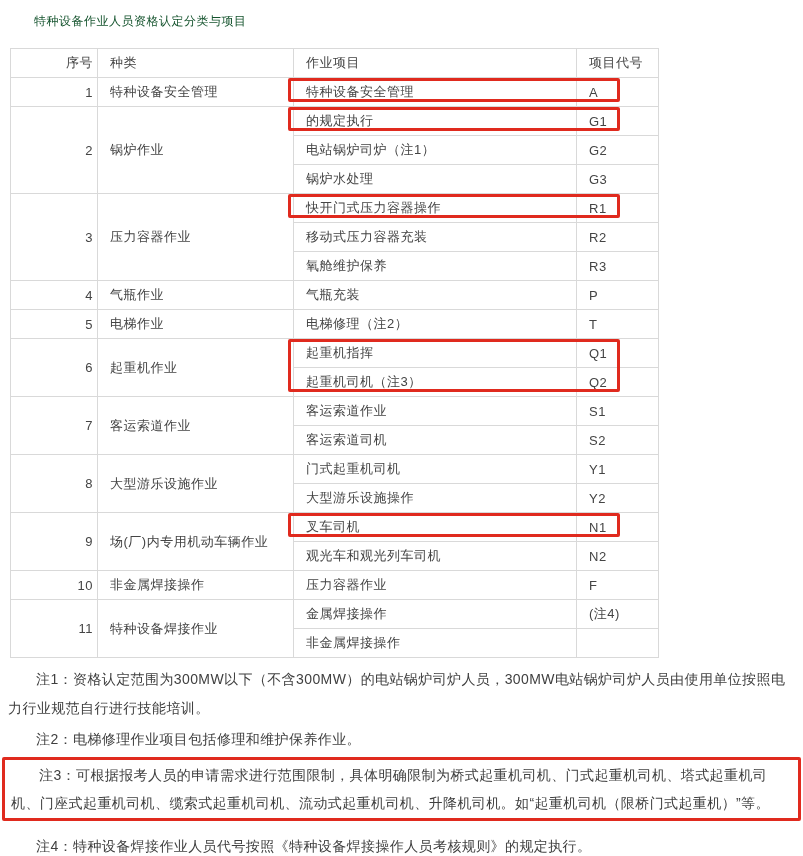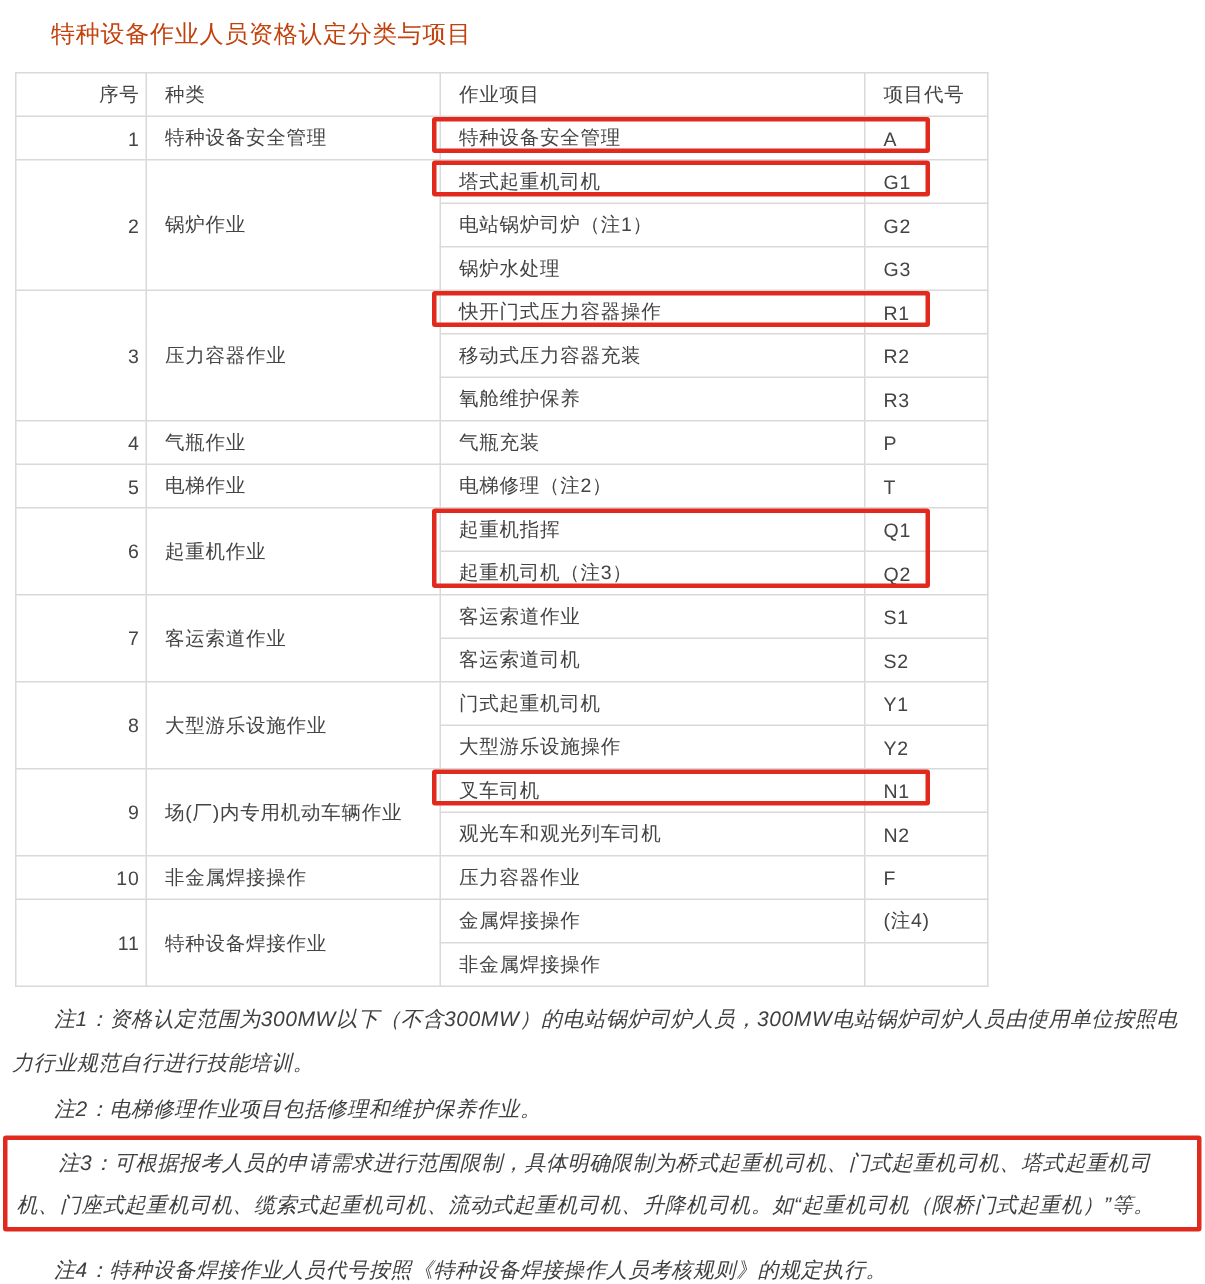--- a/index.html
+++ b/index.html
@@ -10,21 +10,21 @@
   }
   *{box-sizing:border-box;}
   html,body{margin:0;padding:0;}
   body{
     width:803px;height:856px;background:#ffffff;position:relative;
     font-family:"Liberation Sans","DejaVu Sans",sans-serif;
     color:var(--text);overflow:hidden;
   }
   .page-title{
     position:absolute;left:34px;top:13px;
-    font-size:16px;color:#c2410c;letter-spacing:.5px;white-space:nowrap;
+    font-size:12px;color:#14532d;letter-spacing:.5px;white-space:nowrap;
   }
   table.qual{
     position:absolute;left:10px;top:48px;width:648px;
     border-collapse:collapse;table-layout:fixed;
     font-size:13px;color:var(--text);
   }
   table.qual th,table.qual td{
     border:1px solid var(--border);
     height:29px;padding:0 4px 0 12px;
     font-weight:normal;text-align:left;vertical-align:middle;
@@ -35,21 +35,21 @@
   .hl{
     position:absolute;left:288px;width:332px;
     border:3px solid var(--red);border-radius:2px;
     pointer-events:none;background:transparent;
   }
   
   .notes{
     position:absolute;left:8px;top:658px;width:791px;
     font-size:14px;color:var(--note-text);line-height:29px;letter-spacing:.4px;
   }
-  .notes p{margin:0;text-indent:2em;font-style:italic;}
+  .notes p{margin:0;text-indent:2em;}
   .notes p.note-1{margin-top:7px;}
   .notes p.note-2{margin-top:2px;}
   .notes p.note-4{margin-top:11px;}
   .notes p.note-3{
     margin-top:3px;line-height:28px;
     border:3px solid var(--red);border-radius:2px;
     padding:1px 23px 1px 0;margin-left:-6px;padding-left:6px;width:799px;
   }
 </style>
 </head>
@@ -75,21 +75,21 @@
   <tbody>
       <tr>
         <td rowspan="1" class="col-seq">1</td>
         <td rowspan="1">特种设备安全管理</td>
         <td>特种设备安全管理</td>
         <td>A</td>
       </tr>
       <tr>
         <td rowspan="3" class="col-seq">2</td>
         <td rowspan="3">锅炉作业</td>
-        <td>塔式起重机司机</td>
+        <td>的规定执行</td>
         <td>G1</td>
       </tr>
       <tr>
         <td>电站锅炉司炉（注1）</td>
         <td>G2</td>
       </tr>
       <tr>
         <td>锅炉水处理</td>
         <td>G3</td>
       </tr>

